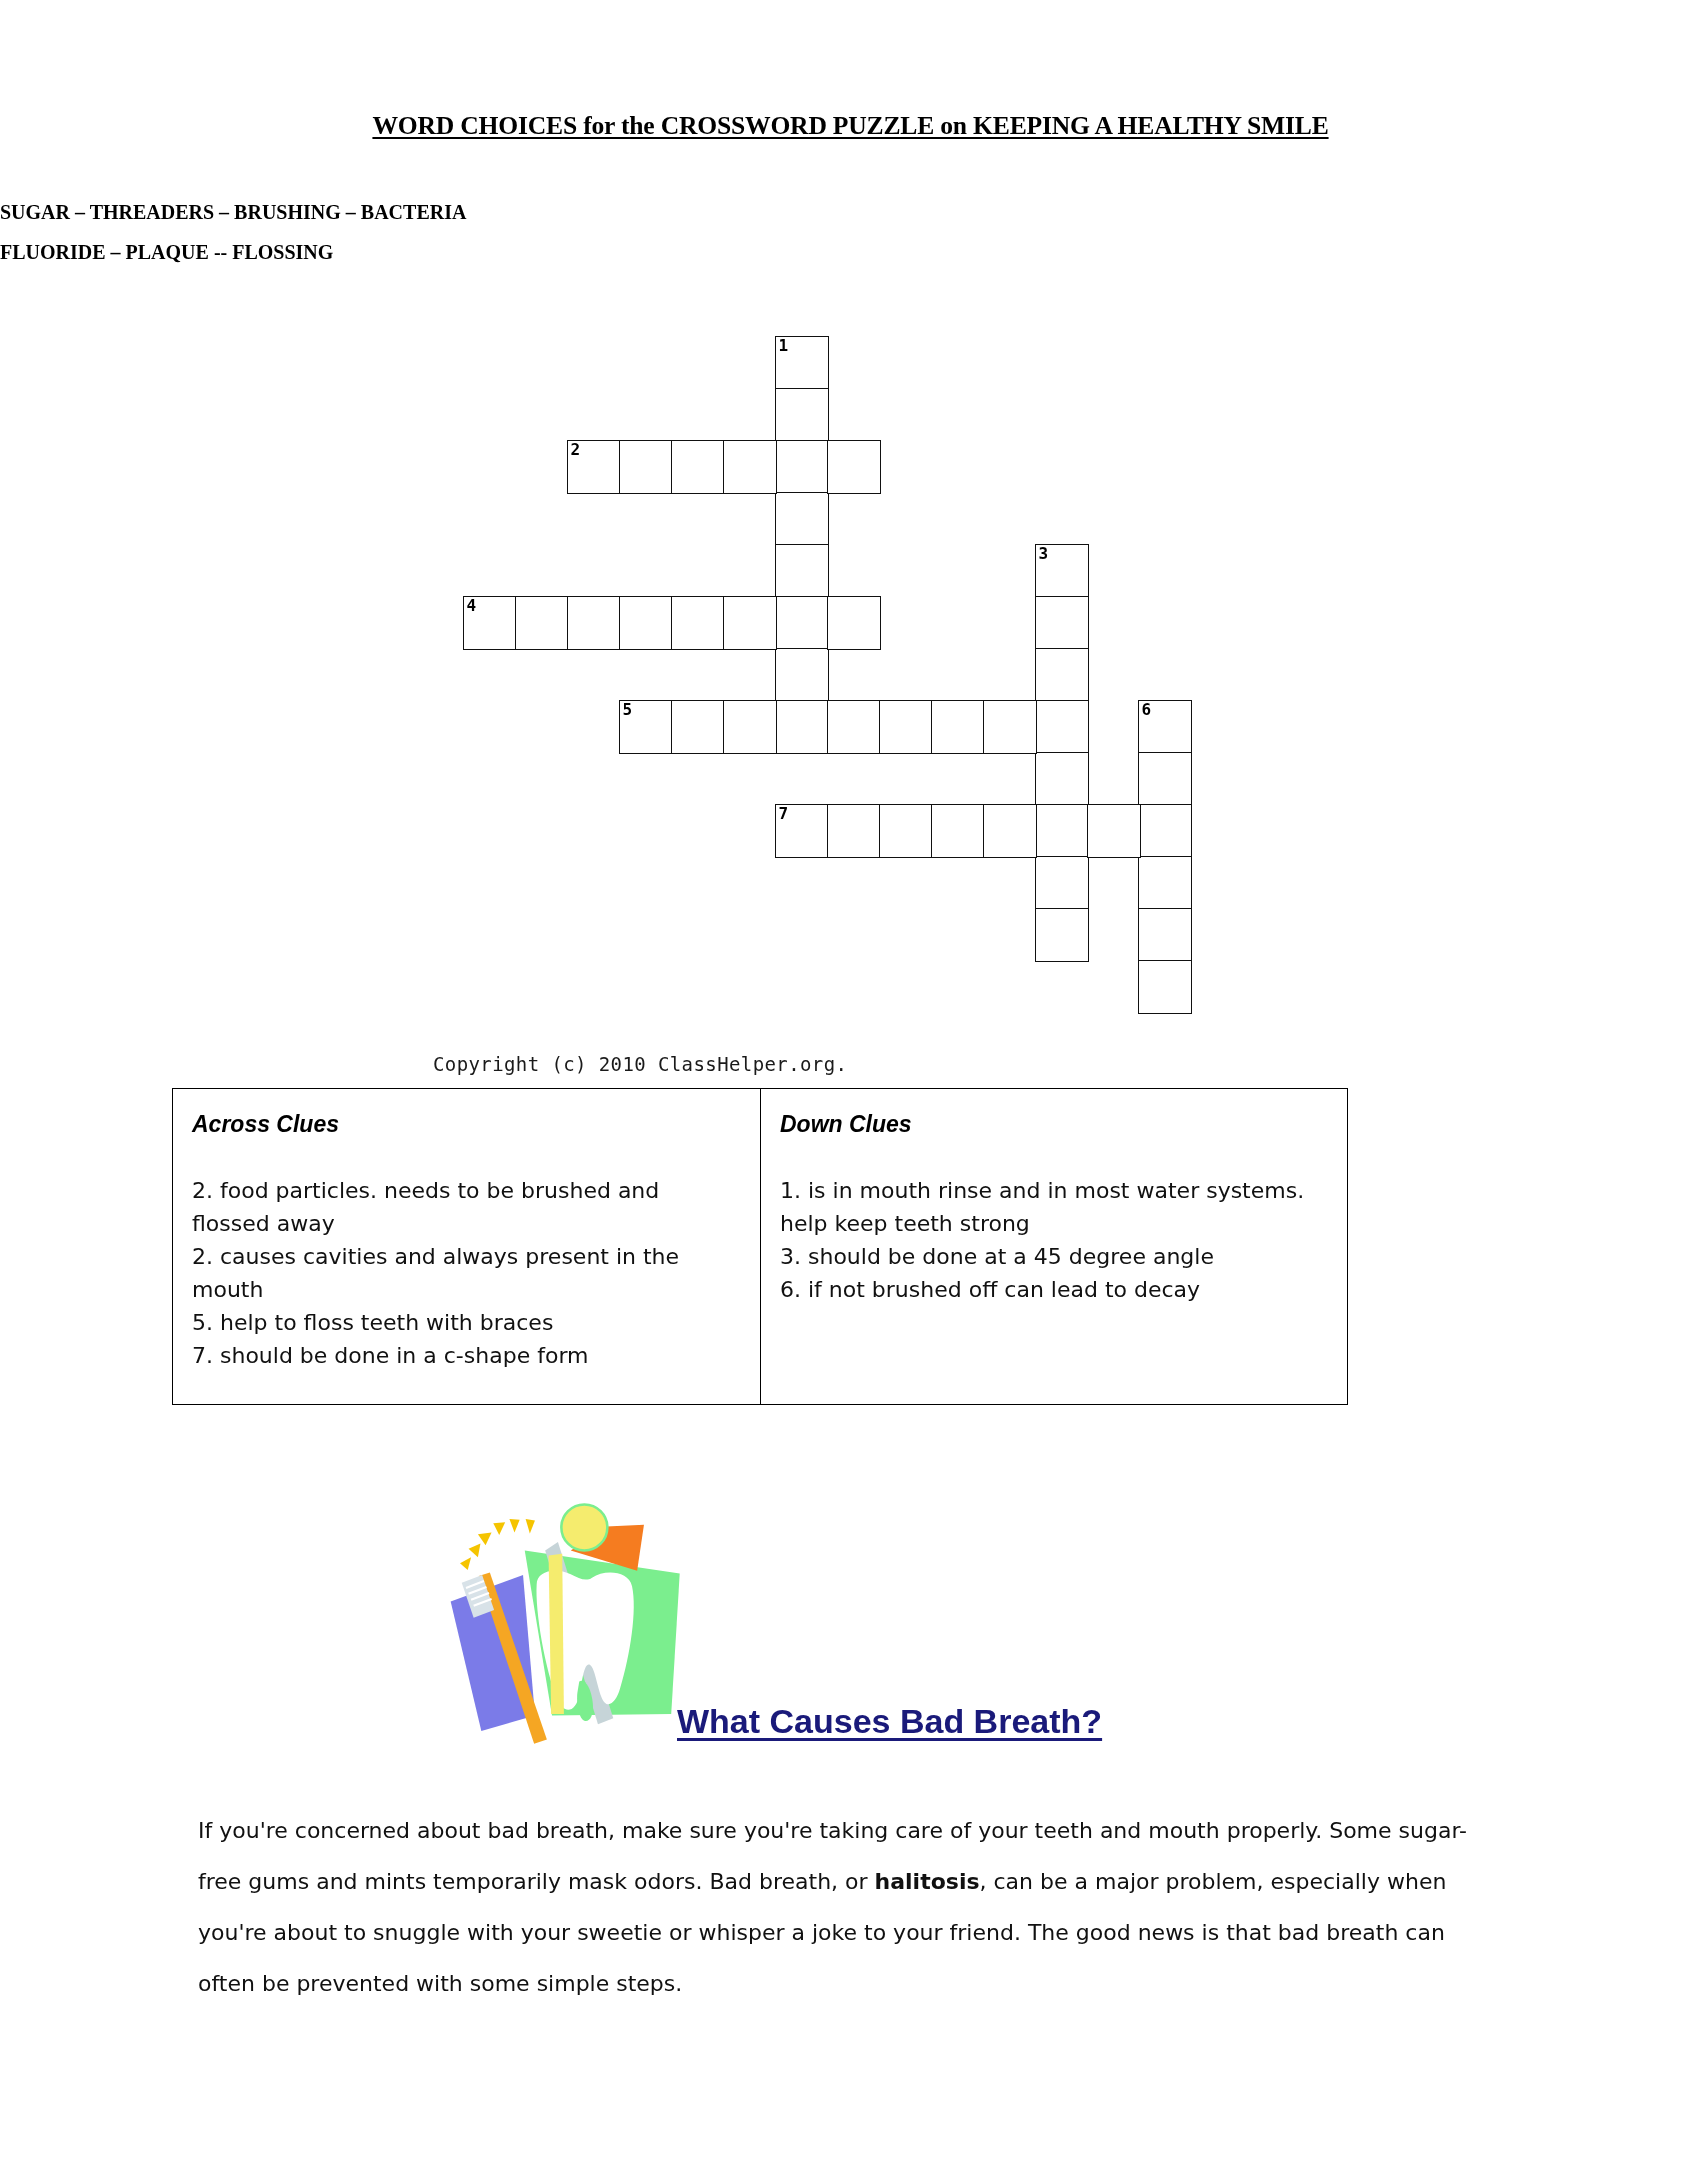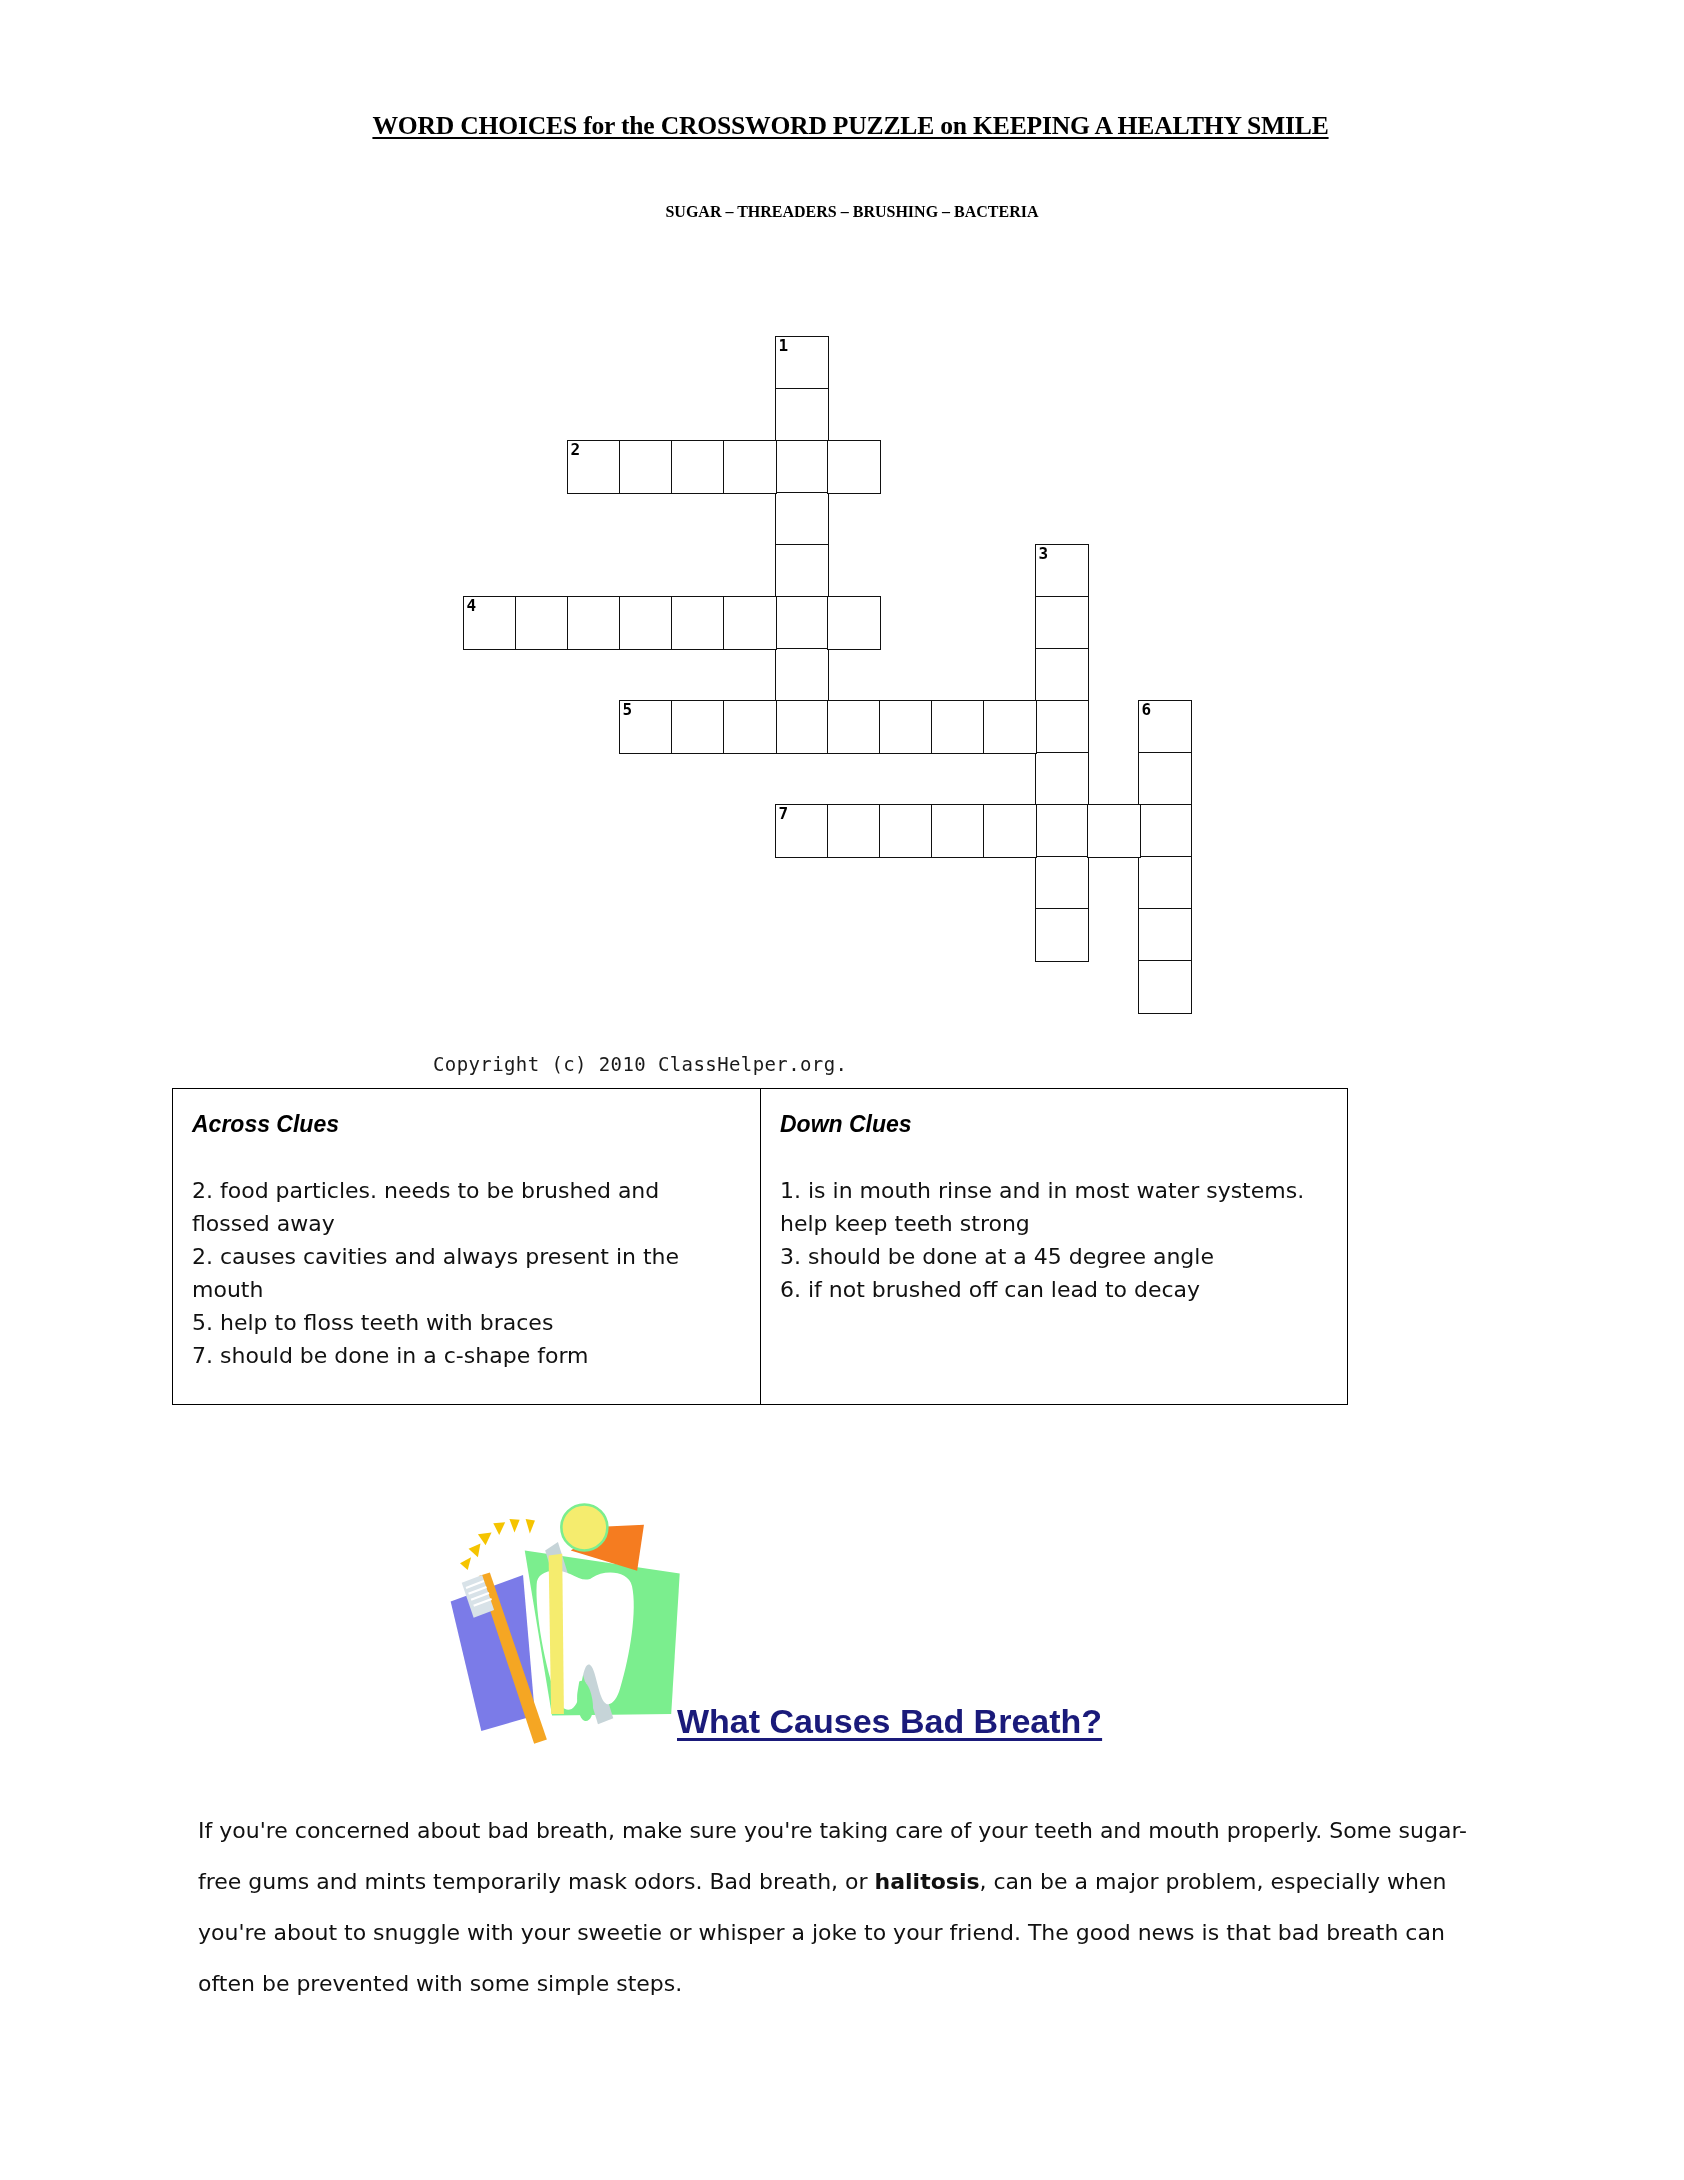--- a/index.html
+++ b/index.html
@@ -24,27 +24,25 @@
     font-size: 25.6px;
     color: #000;
     letter-spacing: -0.2px;
   }
   .title span { text-decoration: underline; text-underline-offset: 3.4px; }
 
   .wordbank {
     position: absolute;
     left: 0; right: 0;
     top: 192px;
-    text-align: center;
     font-family: "Liberation Serif", "DejaVu Serif", serif;
     font-weight: bold;
-    font-size: 16px;
+    font-size: 20px;
     line-height: 40px;
     color: #000;
-    margin-left: 19px;
   }
 
   
   #grid-wrap {
     position: absolute;
     left: 463px;
     top: 336px;
     width: 818px;
     height: 707px;
   }
@@ -146,20 +144,21 @@
 </style>
 </head>
 <body>
 
 <div class="title">
   <span>WORD CHOICES for the CROSSWORD PUZZLE on KEEPING A HEALTHY SMILE</span>
 </div>
 
 <div class="wordbank">
   <div>SUGAR – THREADERS – BRUSHING – BACTERIA</div>
+  <div>FLUORIDE – PLAQUE -- FLOSSING</div>
 </div>
 
 <div id="grid-wrap">
     <div class="xcell" style="left: 312px; top: 0px;">
       <span class="xnum">1</span>
     </div>
     <div class="xcell" style="left: 312px; top: 52px;"></div>
     <div class="xcell" style="left: 312px; top: 104px;"></div>
     <div class="xcell" style="left: 312px; top: 156px;"></div>
     <div class="xcell" style="left: 312px; top: 208px;"></div>

